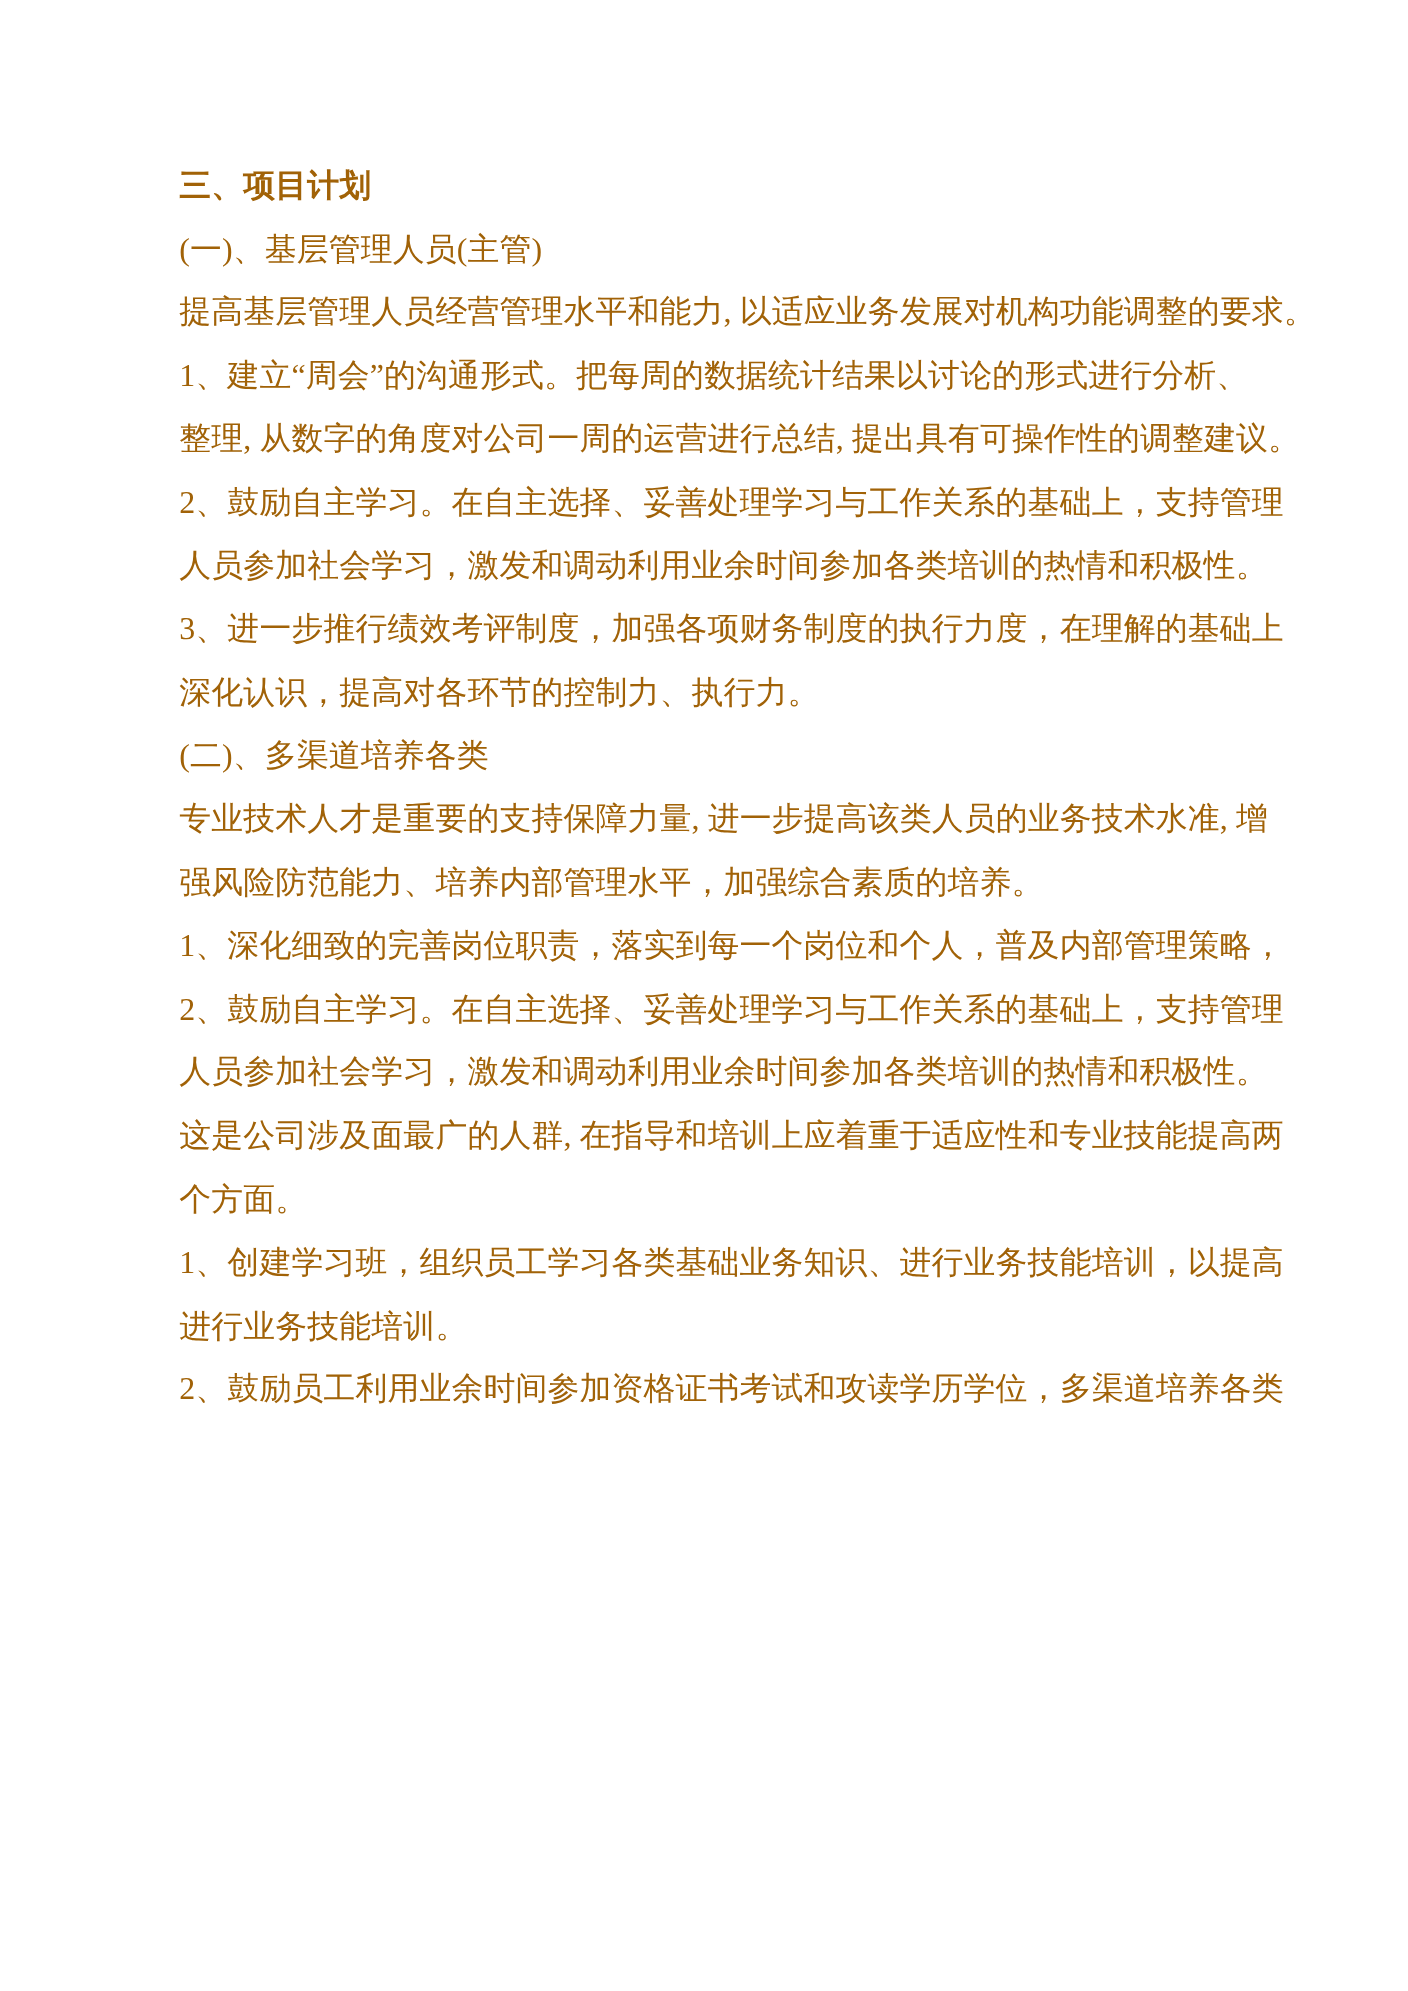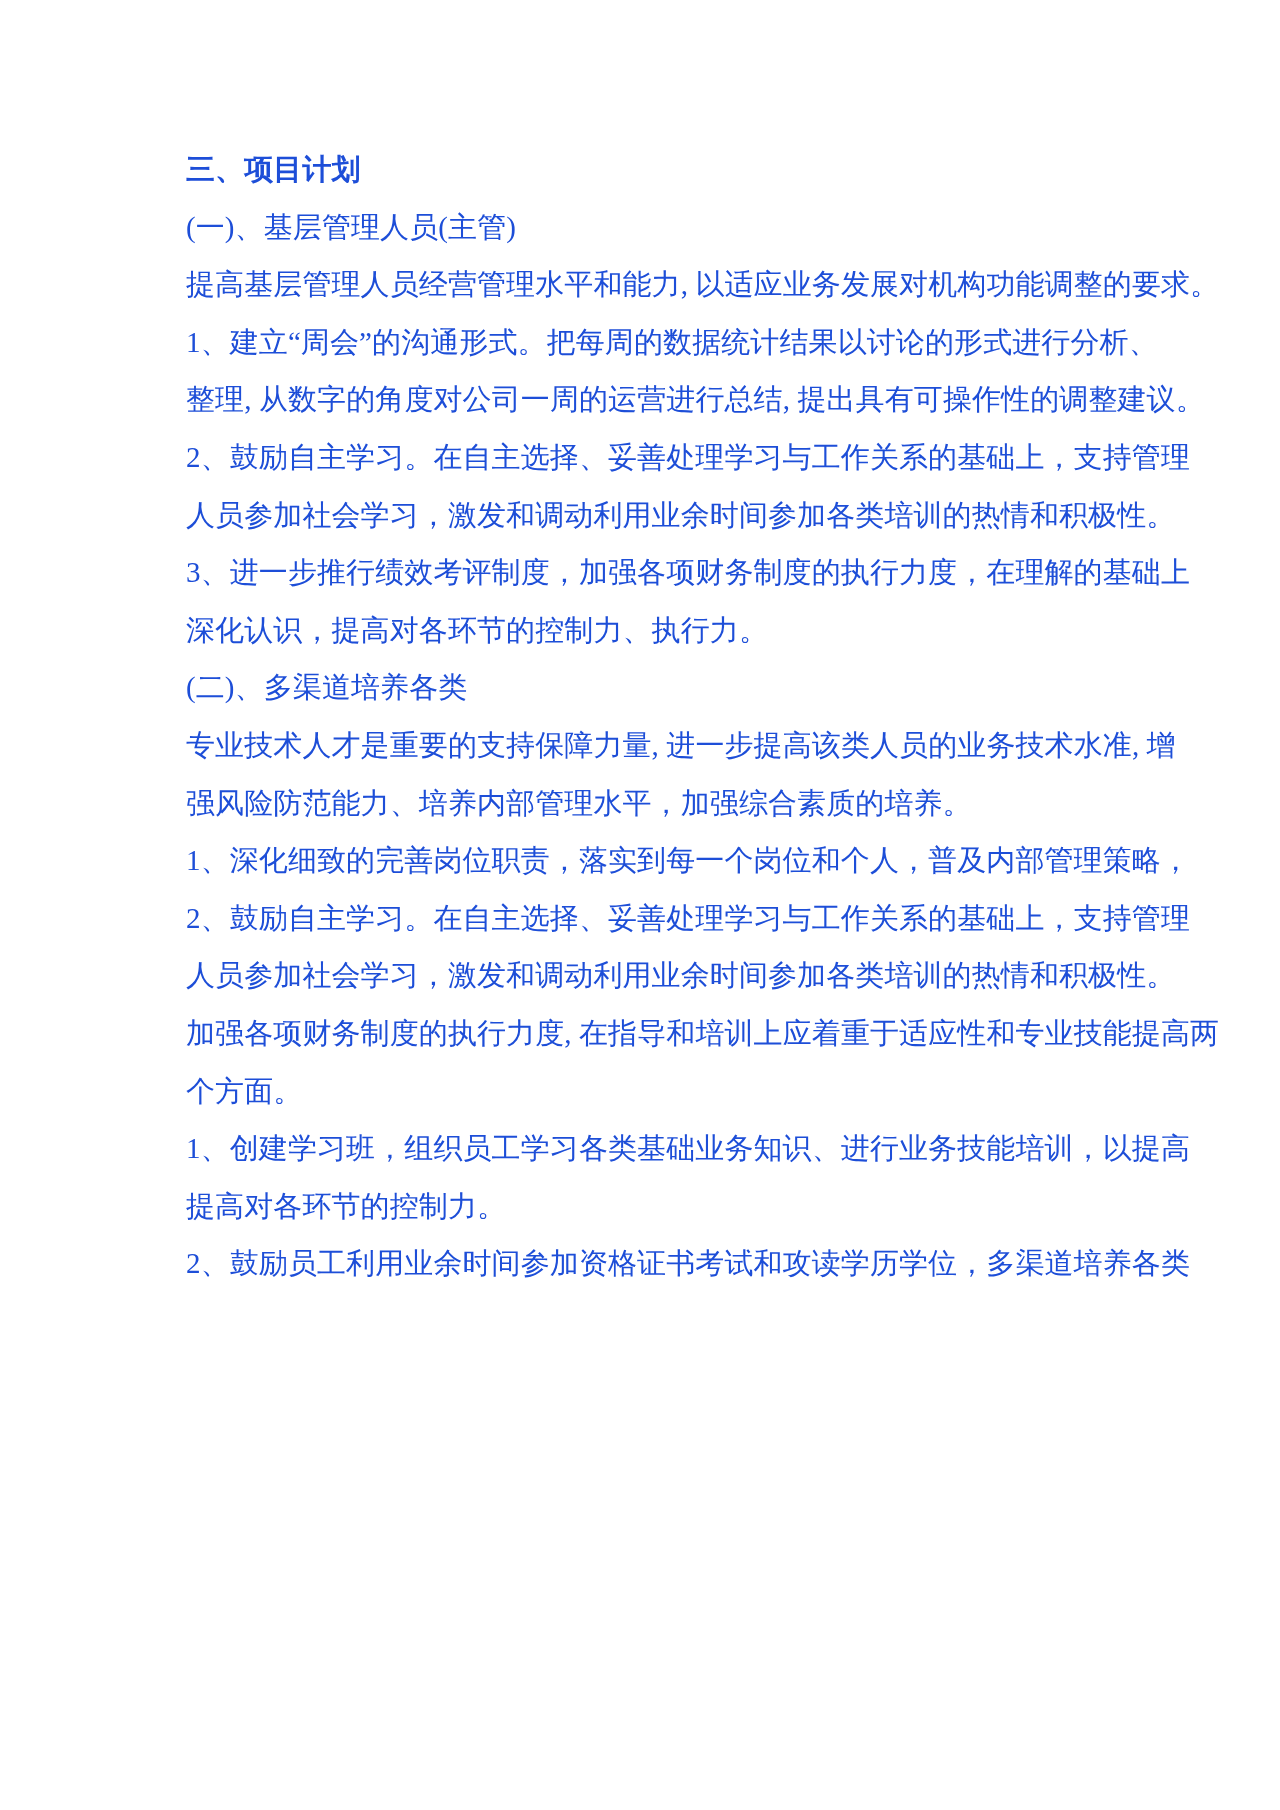--- a/index.html
+++ b/index.html
@@ -9,27 +9,27 @@
   }
   .page {
     position: relative;
     width: 1280px;
     height: 1810px;
     background: #ffffff;
     overflow: hidden;
   }
   .content {
     position: absolute;
-    left: 186px;
+    left: 163px;
     top: 141px;
     width: 960px;
     font-family: "Liberation Serif", "DejaVu Serif", serif;
     font-size: 29px;
     line-height: 57.6px;
-    color: #1d4ed8;
+    color: #a16207;
   }
   .line {
     height: 57.6px;
     white-space: nowrap;
     letter-spacing: 0.1px;
   }
   .title {
     font-weight: 700;
   }
 </style>
@@ -46,19 +46,19 @@
     <div class="line">2、鼓励自主学习。在自主选择、妥善处理学习与工作关系的基础上，支持管理</div>
     <div class="line">人员参加社会学习，激发和调动利用业余时间参加各类培训的热情和积极性。</div>
     <div class="line">3、进一步推行绩效考评制度，加强各项财务制度的执行力度，在理解的基础上</div>
     <div class="line">深化认识，提高对各环节的控制力、执行力。</div>
     <div class="line">(二)、多渠道培养各类</div>
     <div class="line">专业技术人才是重要的支持保障力量, 进一步提高该类人员的业务技术水准, 增</div>
     <div class="line">强风险防范能力、培养内部管理水平，加强综合素质的培养。</div>
     <div class="line">1、深化细致的完善岗位职责，落实到每一个岗位和个人，普及内部管理策略，</div>
     <div class="line">2、鼓励自主学习。在自主选择、妥善处理学习与工作关系的基础上，支持管理</div>
     <div class="line">人员参加社会学习，激发和调动利用业余时间参加各类培训的热情和积极性。</div>
-    <div class="line">加强各项财务制度的执行力度, 在指导和培训上应着重于适应性和专业技能提高两</div>
+    <div class="line">这是公司涉及面最广的人群, 在指导和培训上应着重于适应性和专业技能提高两</div>
     <div class="line">个方面。</div>
     <div class="line">1、创建学习班，组织员工学习各类基础业务知识、进行业务技能培训，以提高</div>
-    <div class="line">提高对各环节的控制力。</div>
+    <div class="line">进行业务技能培训。</div>
     <div class="line">2、鼓励员工利用业余时间参加资格证书考试和攻读学历学位，多渠道培养各类</div>
   </div>
 </div>
 
 </body></html>

